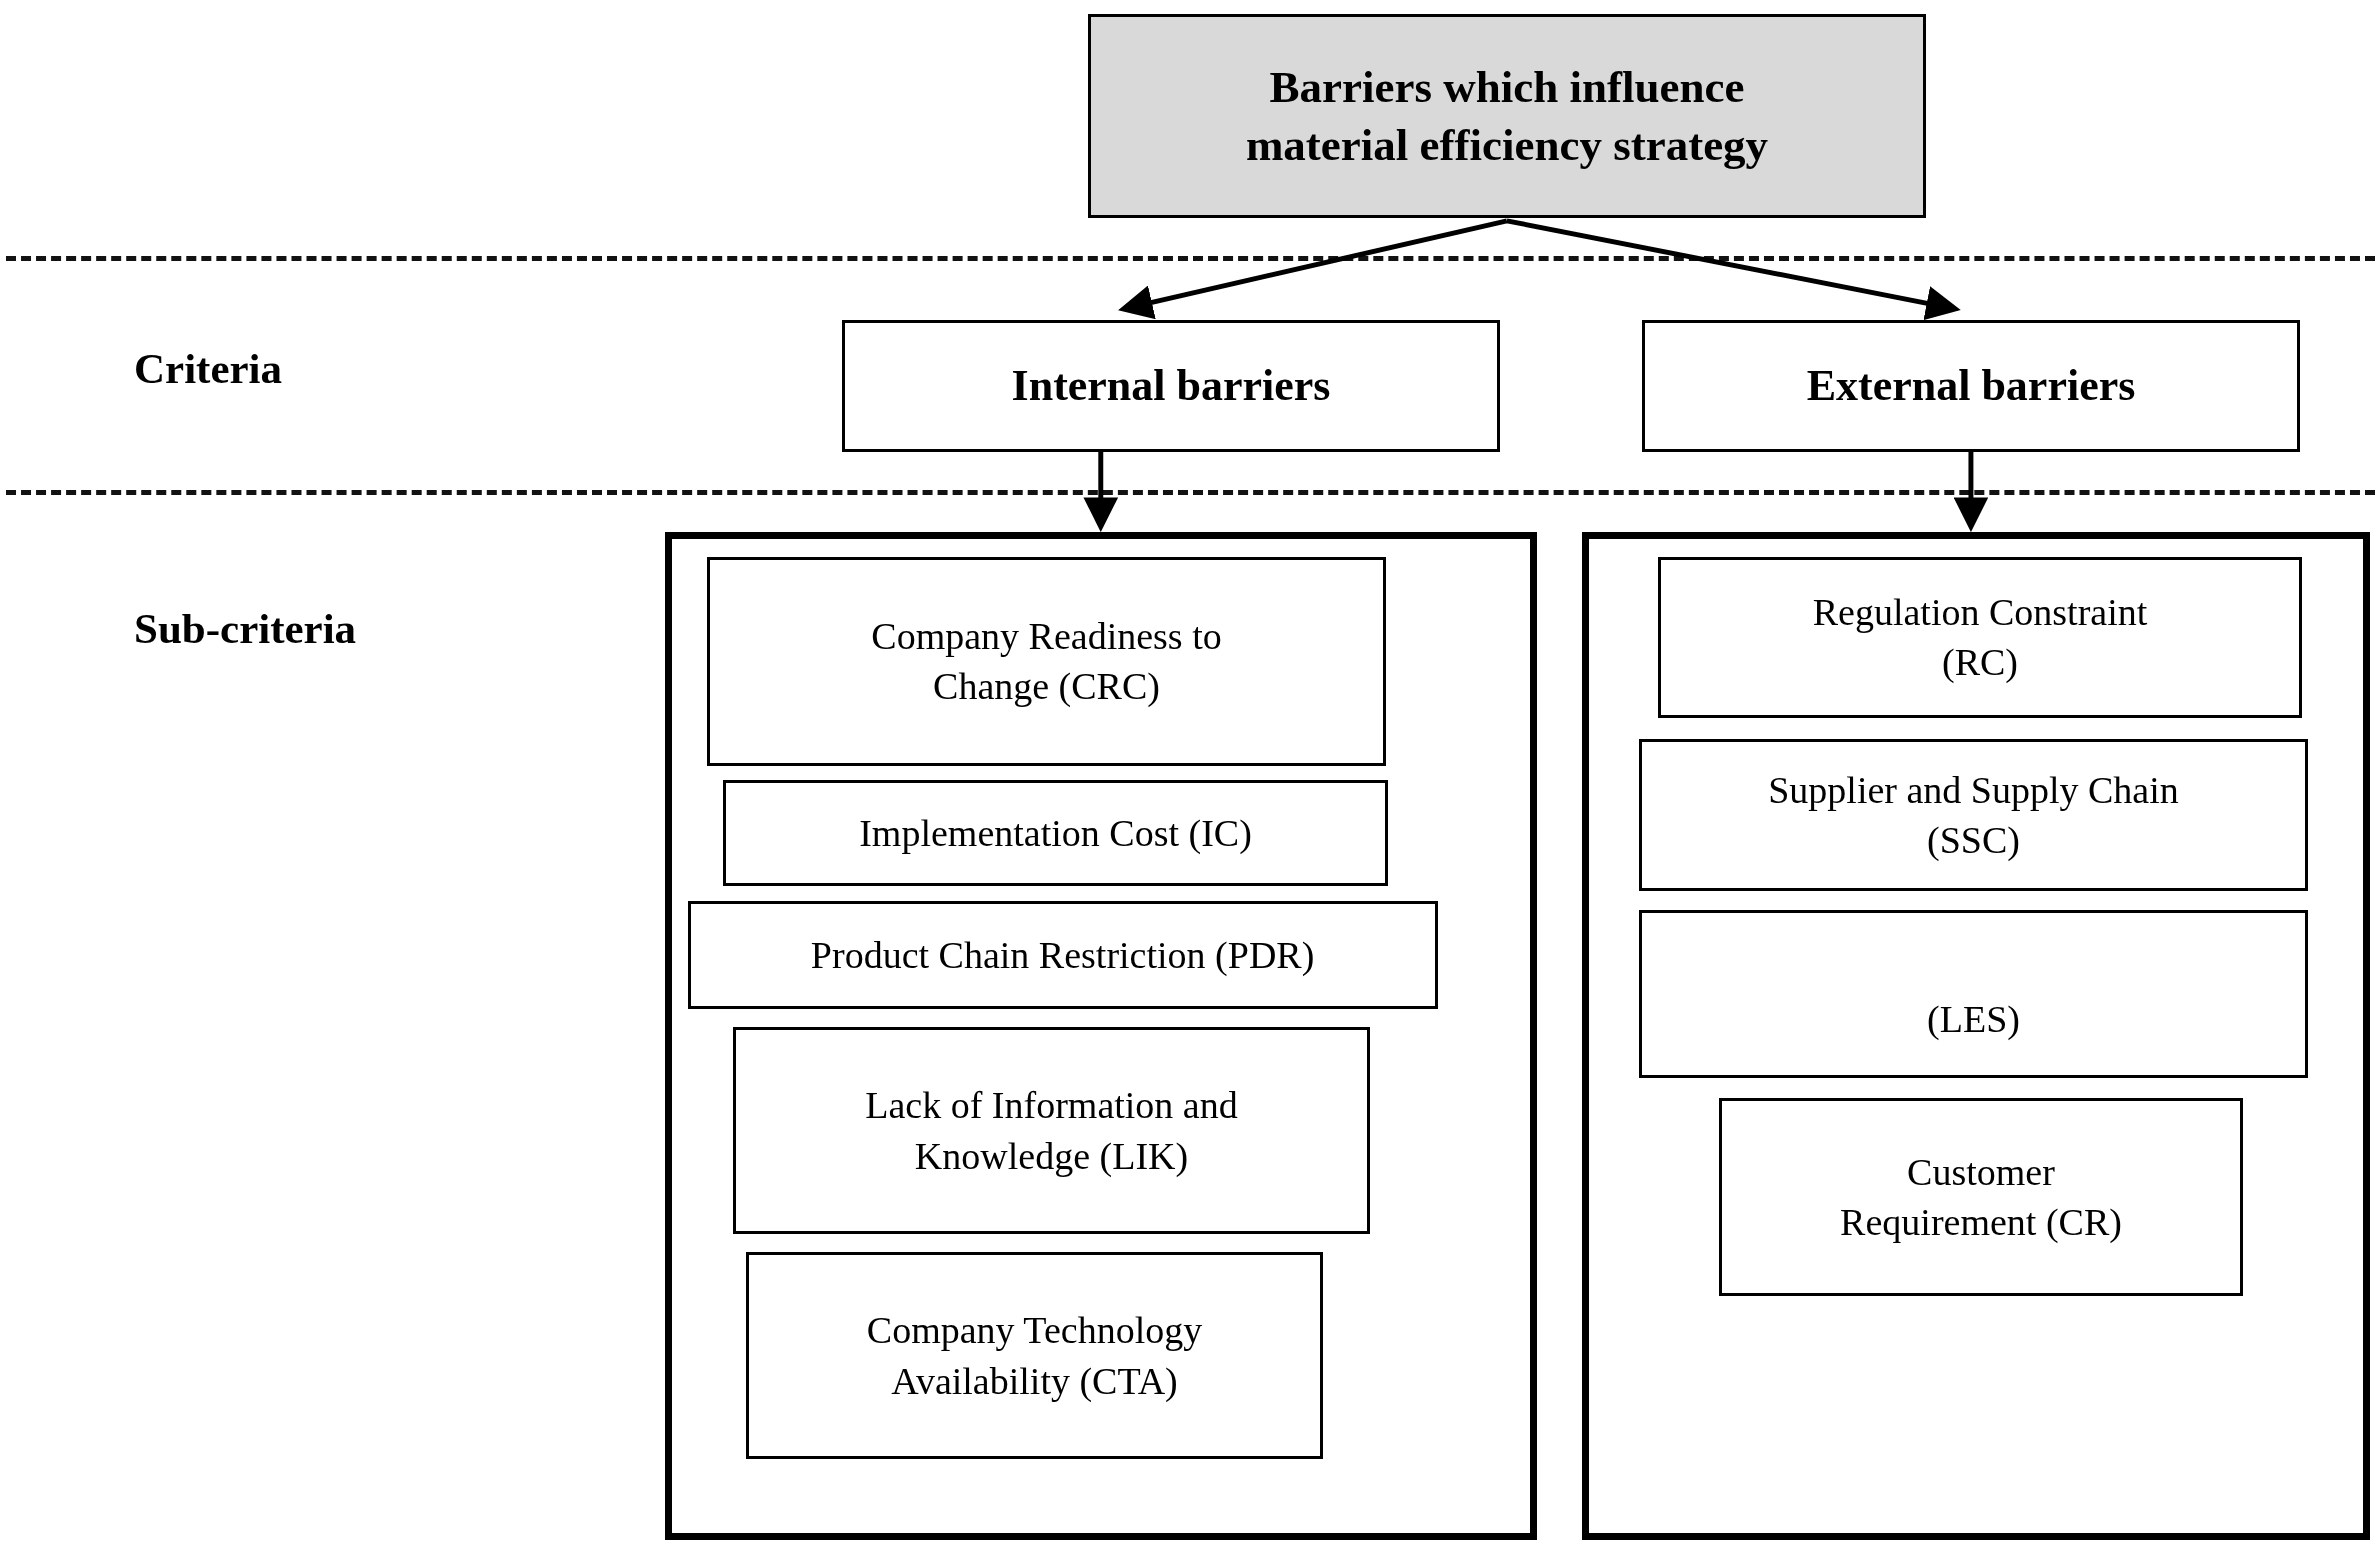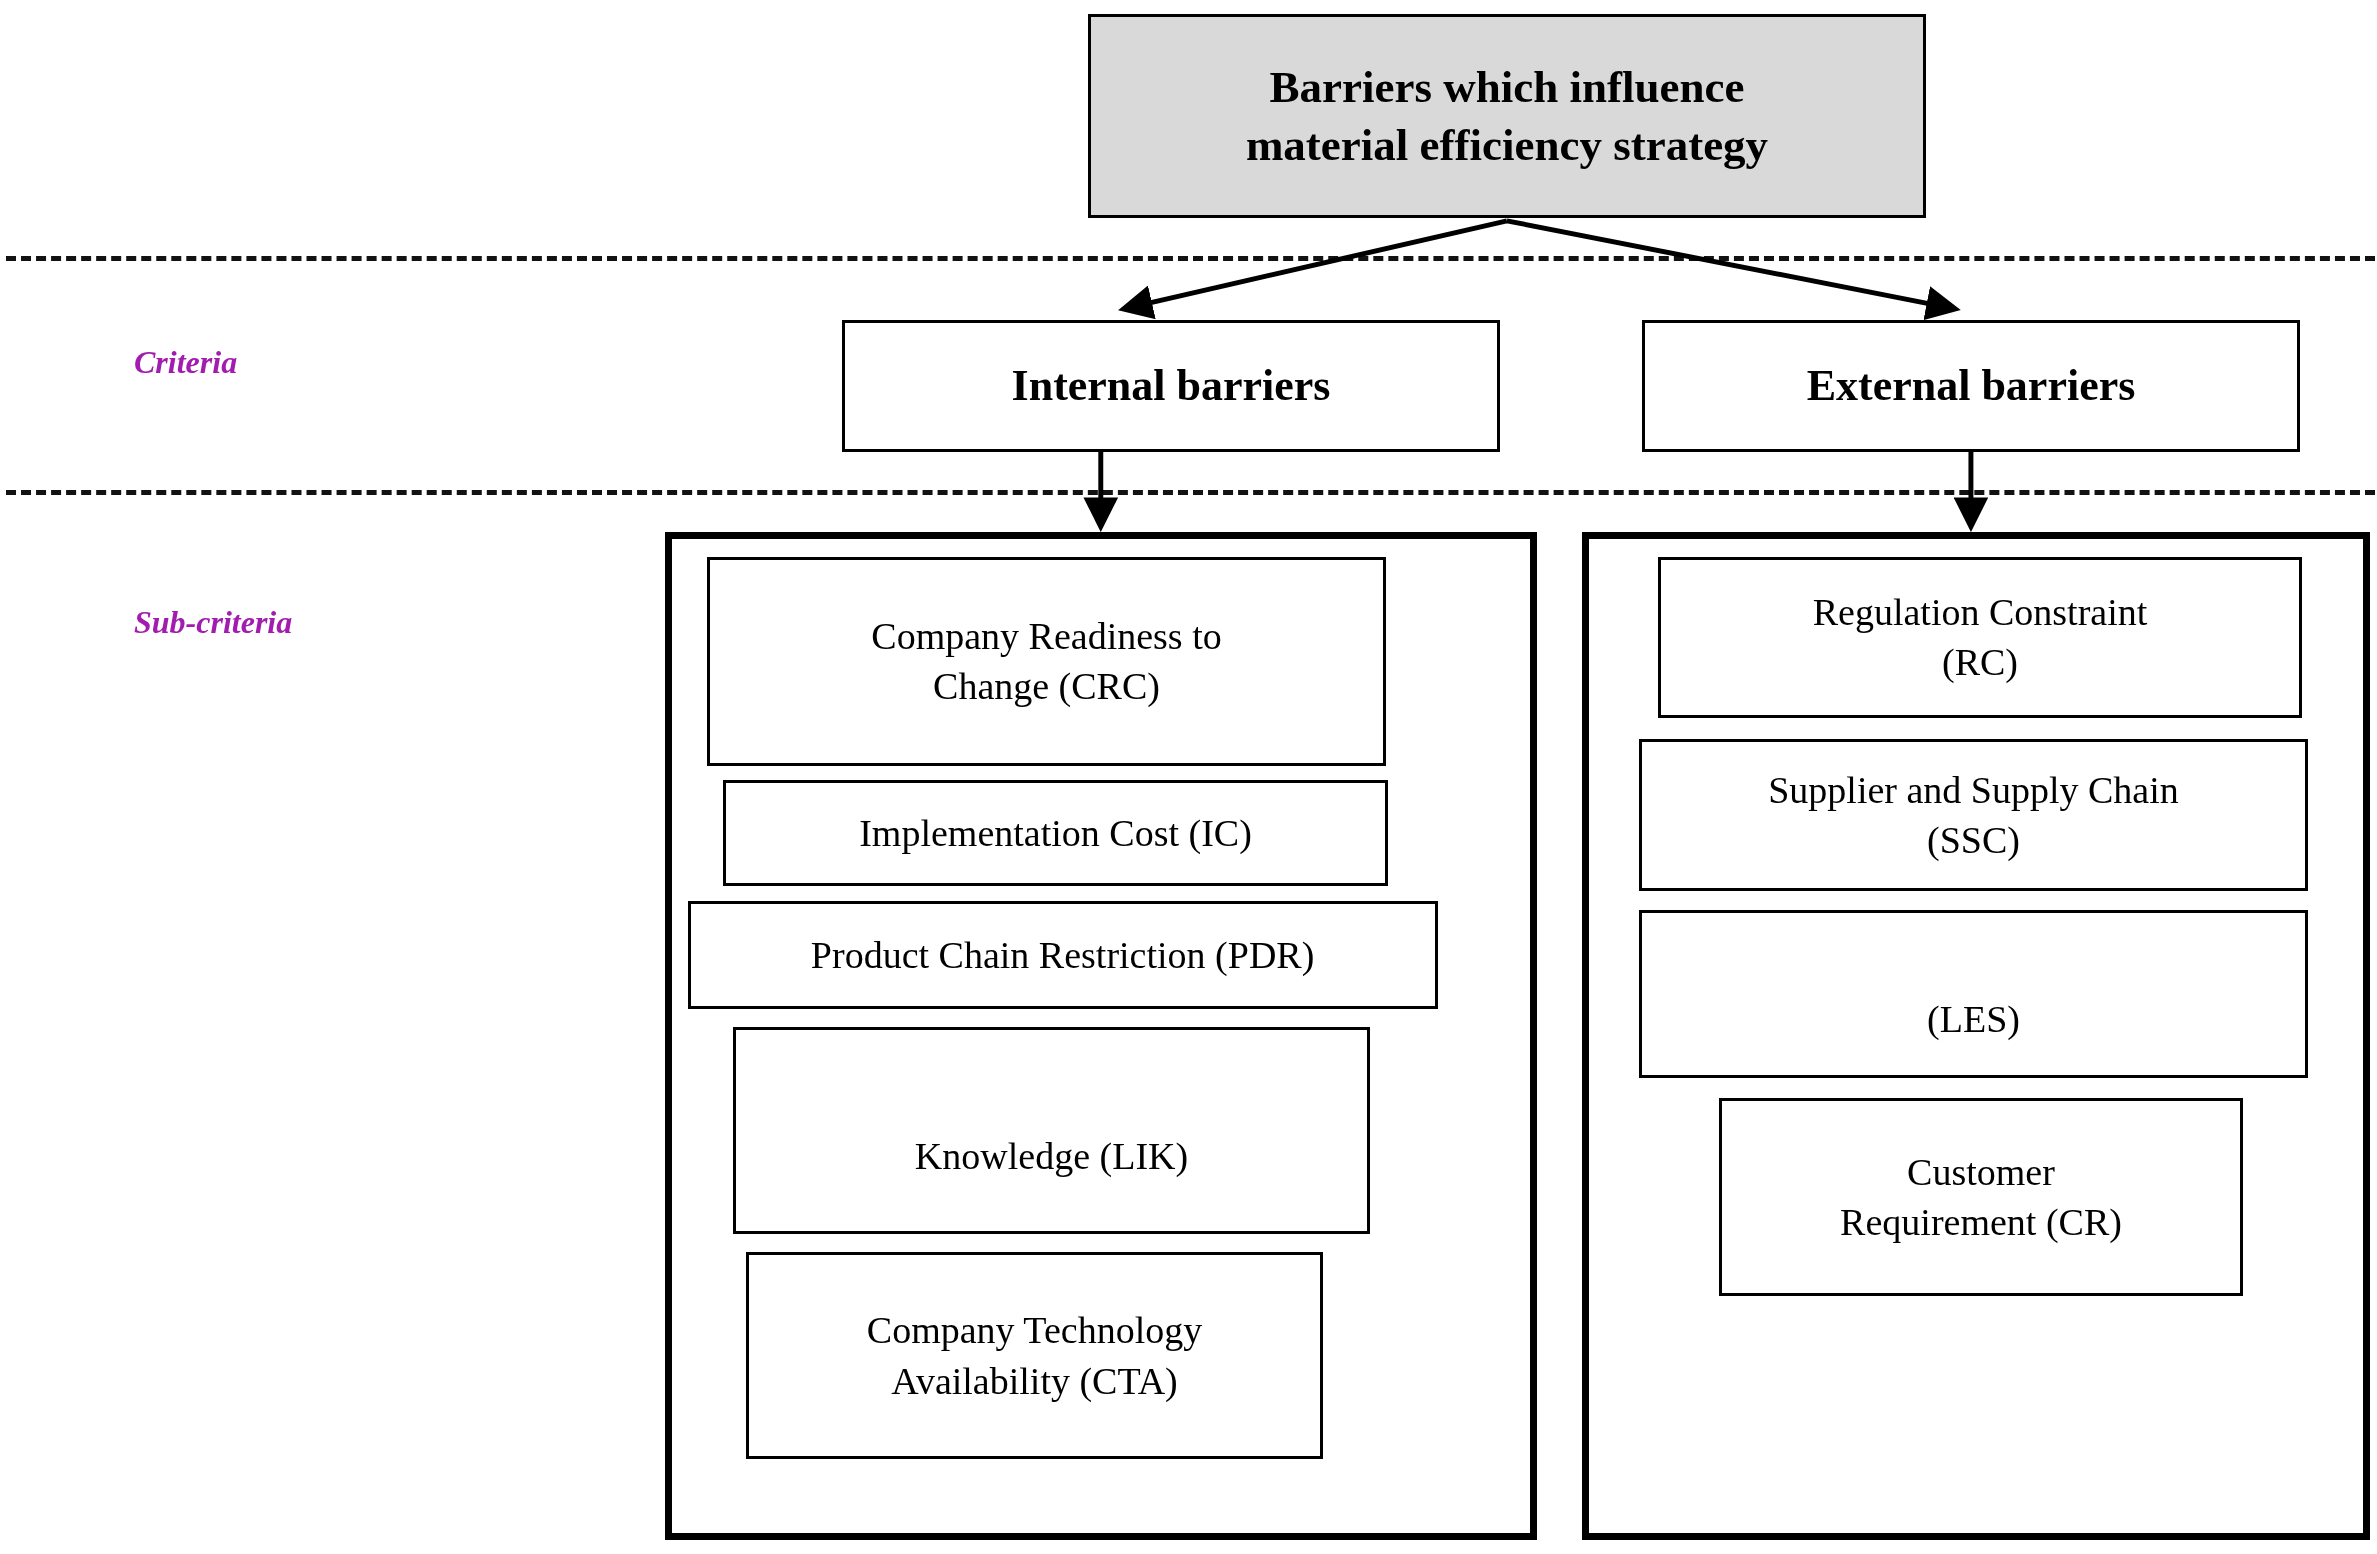--- a/index.html
+++ b/index.html
@@ -14,25 +14,24 @@
     background: #ffffff;
     overflow: hidden;
     font-family: "Liberation Serif", "DejaVu Serif", serif;
     color: #000000;
   }
 
   
   .row-label {
     position: absolute;
     font-weight: bold;
-    font-style: italic;
-    font-size: 32px;
+    font-size: 43px;
     line-height: 1.1;
     white-space: nowrap;
-    color: #a21caf;
+    color: #000000;
   }
   #label-criteria { left: 134px; top: 345px; }
   #label-subcriteria { left: 134px; top: 605px; }
 
   
   .dashed-rule {
     position: absolute;
     left: 5.7px;
     width: 2369px;
     height: 0;
@@ -153,21 +152,21 @@
     <div class="subnode" style="left:51px; top:241px; width:665px; height:106px;">
       <div class="txt">Implementation Cost (IC)</div>
     </div>
 
     <div class="subnode" style="left:15.6px; top:362px; width:750px; height:108px;">
       <div class="txt">Product Chain Restriction (PDR)</div>
     </div>
 
     <div class="subnode" style="left:61px; top:488px; width:637px; height:207px;">
       <div class="txt">
-        <br>
+        <span>Lack of Information and</span><br>
         <span>Knowledge (LIK)</span>
       </div>
     </div>
 
     <div class="subnode" style="left:74px; top:713px; width:577px; height:207px;">
       <div class="txt">
         <span>Company Technology</span><br>
         <span>Availability (CTA)</span>
       </div>
     </div>

